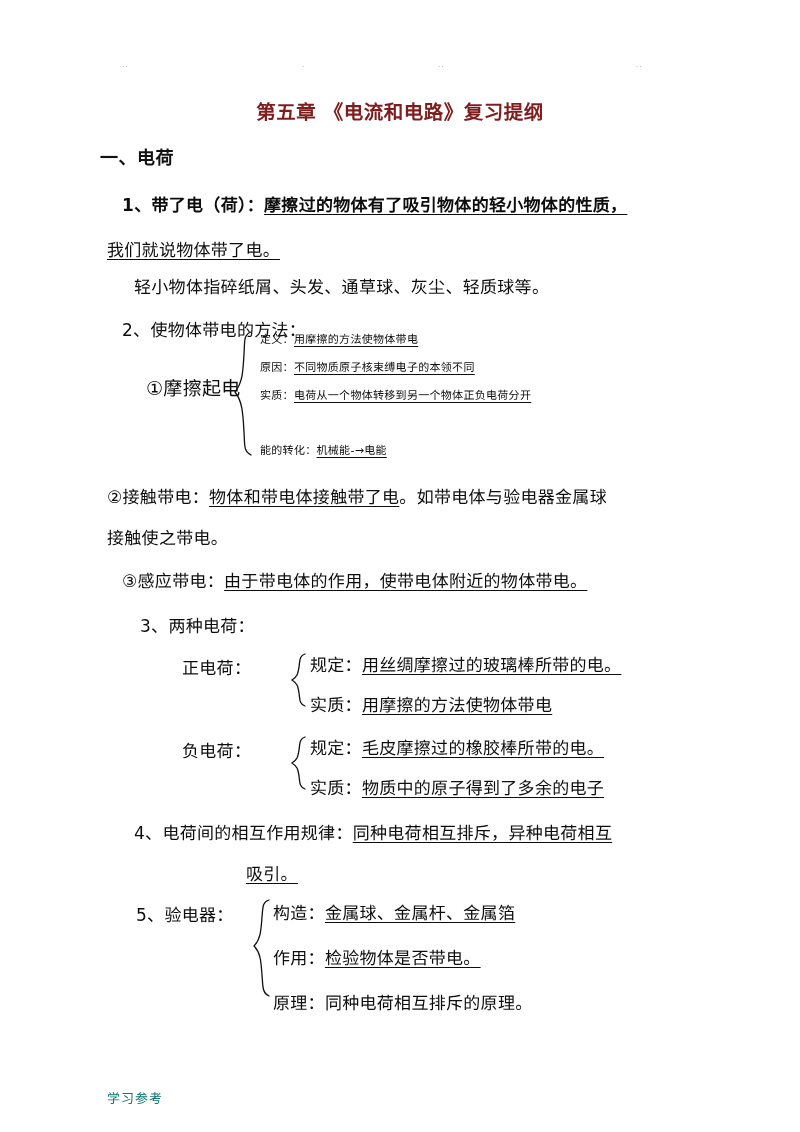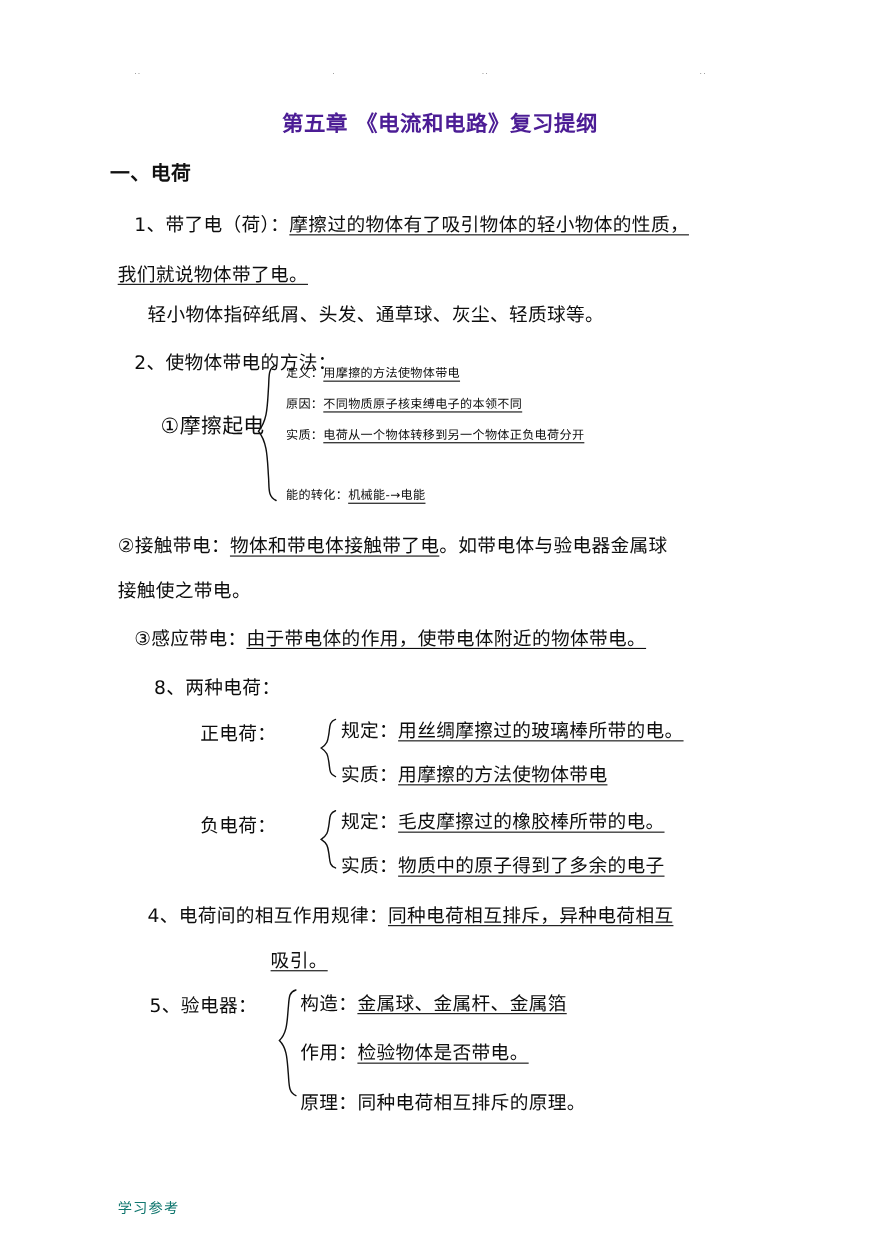--- a/index.html
+++ b/index.html
@@ -49,21 +49,21 @@
 
   .title {
     position: absolute;
     left: 0;
     top: 96px;
     width: 800px;
     text-align: center;
     font-size: 19.5px;
     font-weight: bold;
     letter-spacing: 0.5px;
-    color: #4c1d95;
+    color: #7f1d1d;
   }
 
   .h2 {
     position: absolute;
     left: 100px;
     top: 143px;
     font-size: 18px;
     font-weight: bold;
     letter-spacing: 0.5px;
     color: #111111;
@@ -117,21 +117,21 @@
     <span class="speck" style="left:438px">..</span>
     <span class="speck" style="left:636px">..</span>
   </div>
 
   <div class="doc">
 
     <div class="title">第五章 《电流和电路》复习提纲</div>
 
     <div class="h2">一、电荷</div>
 
-    <div class="line" style="left:122px; top:195px;">
+    <div class="line" style="left:122px; top:195px;font-weight:bold;">
       <span>1、带了电（荷）：</span><span class="u">摩擦过的物体有了吸引物体的轻小物体的性质，</span>
     </div>
     <div class="line" style="left:107px; top:240px;">
       <span class="u">我们就说物体带了电。</span>
     </div>
     <div class="line" style="left:134px; top:277px;">轻小物体指碎纸屑、头发、通草球、灰尘、轻质球等。</div>
 
     <div class="line" style="left:122px; top:320px;">2、使物体带电的方法：</div>
 
     <div class="line" style="left:146px; top:378px; font-size:19px;">①摩擦起电</div>
@@ -157,21 +157,21 @@
 
     <div class="line" style="left:107px; top:487px;">
       <span>②接触带电：</span><span class="u">物体和带电体接触带了电</span><span>。如带电体与验电器金属球</span>
     </div>
     <div class="line" style="left:107px; top:528px;">接触使之带电。</div>
 
     <div class="line" style="left:122px; top:571px;">
       <span>③感应带电：</span><span class="u">由于带电体的作用，使带电体附近的物体带电。</span>
     </div>
 
-    <div class="line" style="left:140px; top:616px;">8、两种电荷：</div>
+    <div class="line" style="left:140px; top:616px;">3、两种电荷：</div>
 
     <div class="line" style="left:182px; top:658px;">正电荷：</div>
     <div class="brace" style="left:289px; top:652px;">
       <svg width="18" height="56" viewBox="0 0 18 56" aria-hidden="true">
         <path d="M16 2 C10 4, 11 9, 10 15 C9 21, 9 24, 3 28 C9 32, 9 35, 10 41 C11 47, 10 52, 16 54" fill="none" stroke="#111111" stroke-width="1.3" stroke-linecap="round"></path>
       </svg>
     </div>
     <div class="line" style="left:310px; top:655px;">
       <span>规定：</span><span class="u">用丝绸摩擦过的玻璃棒所带的电。</span>
     </div>

